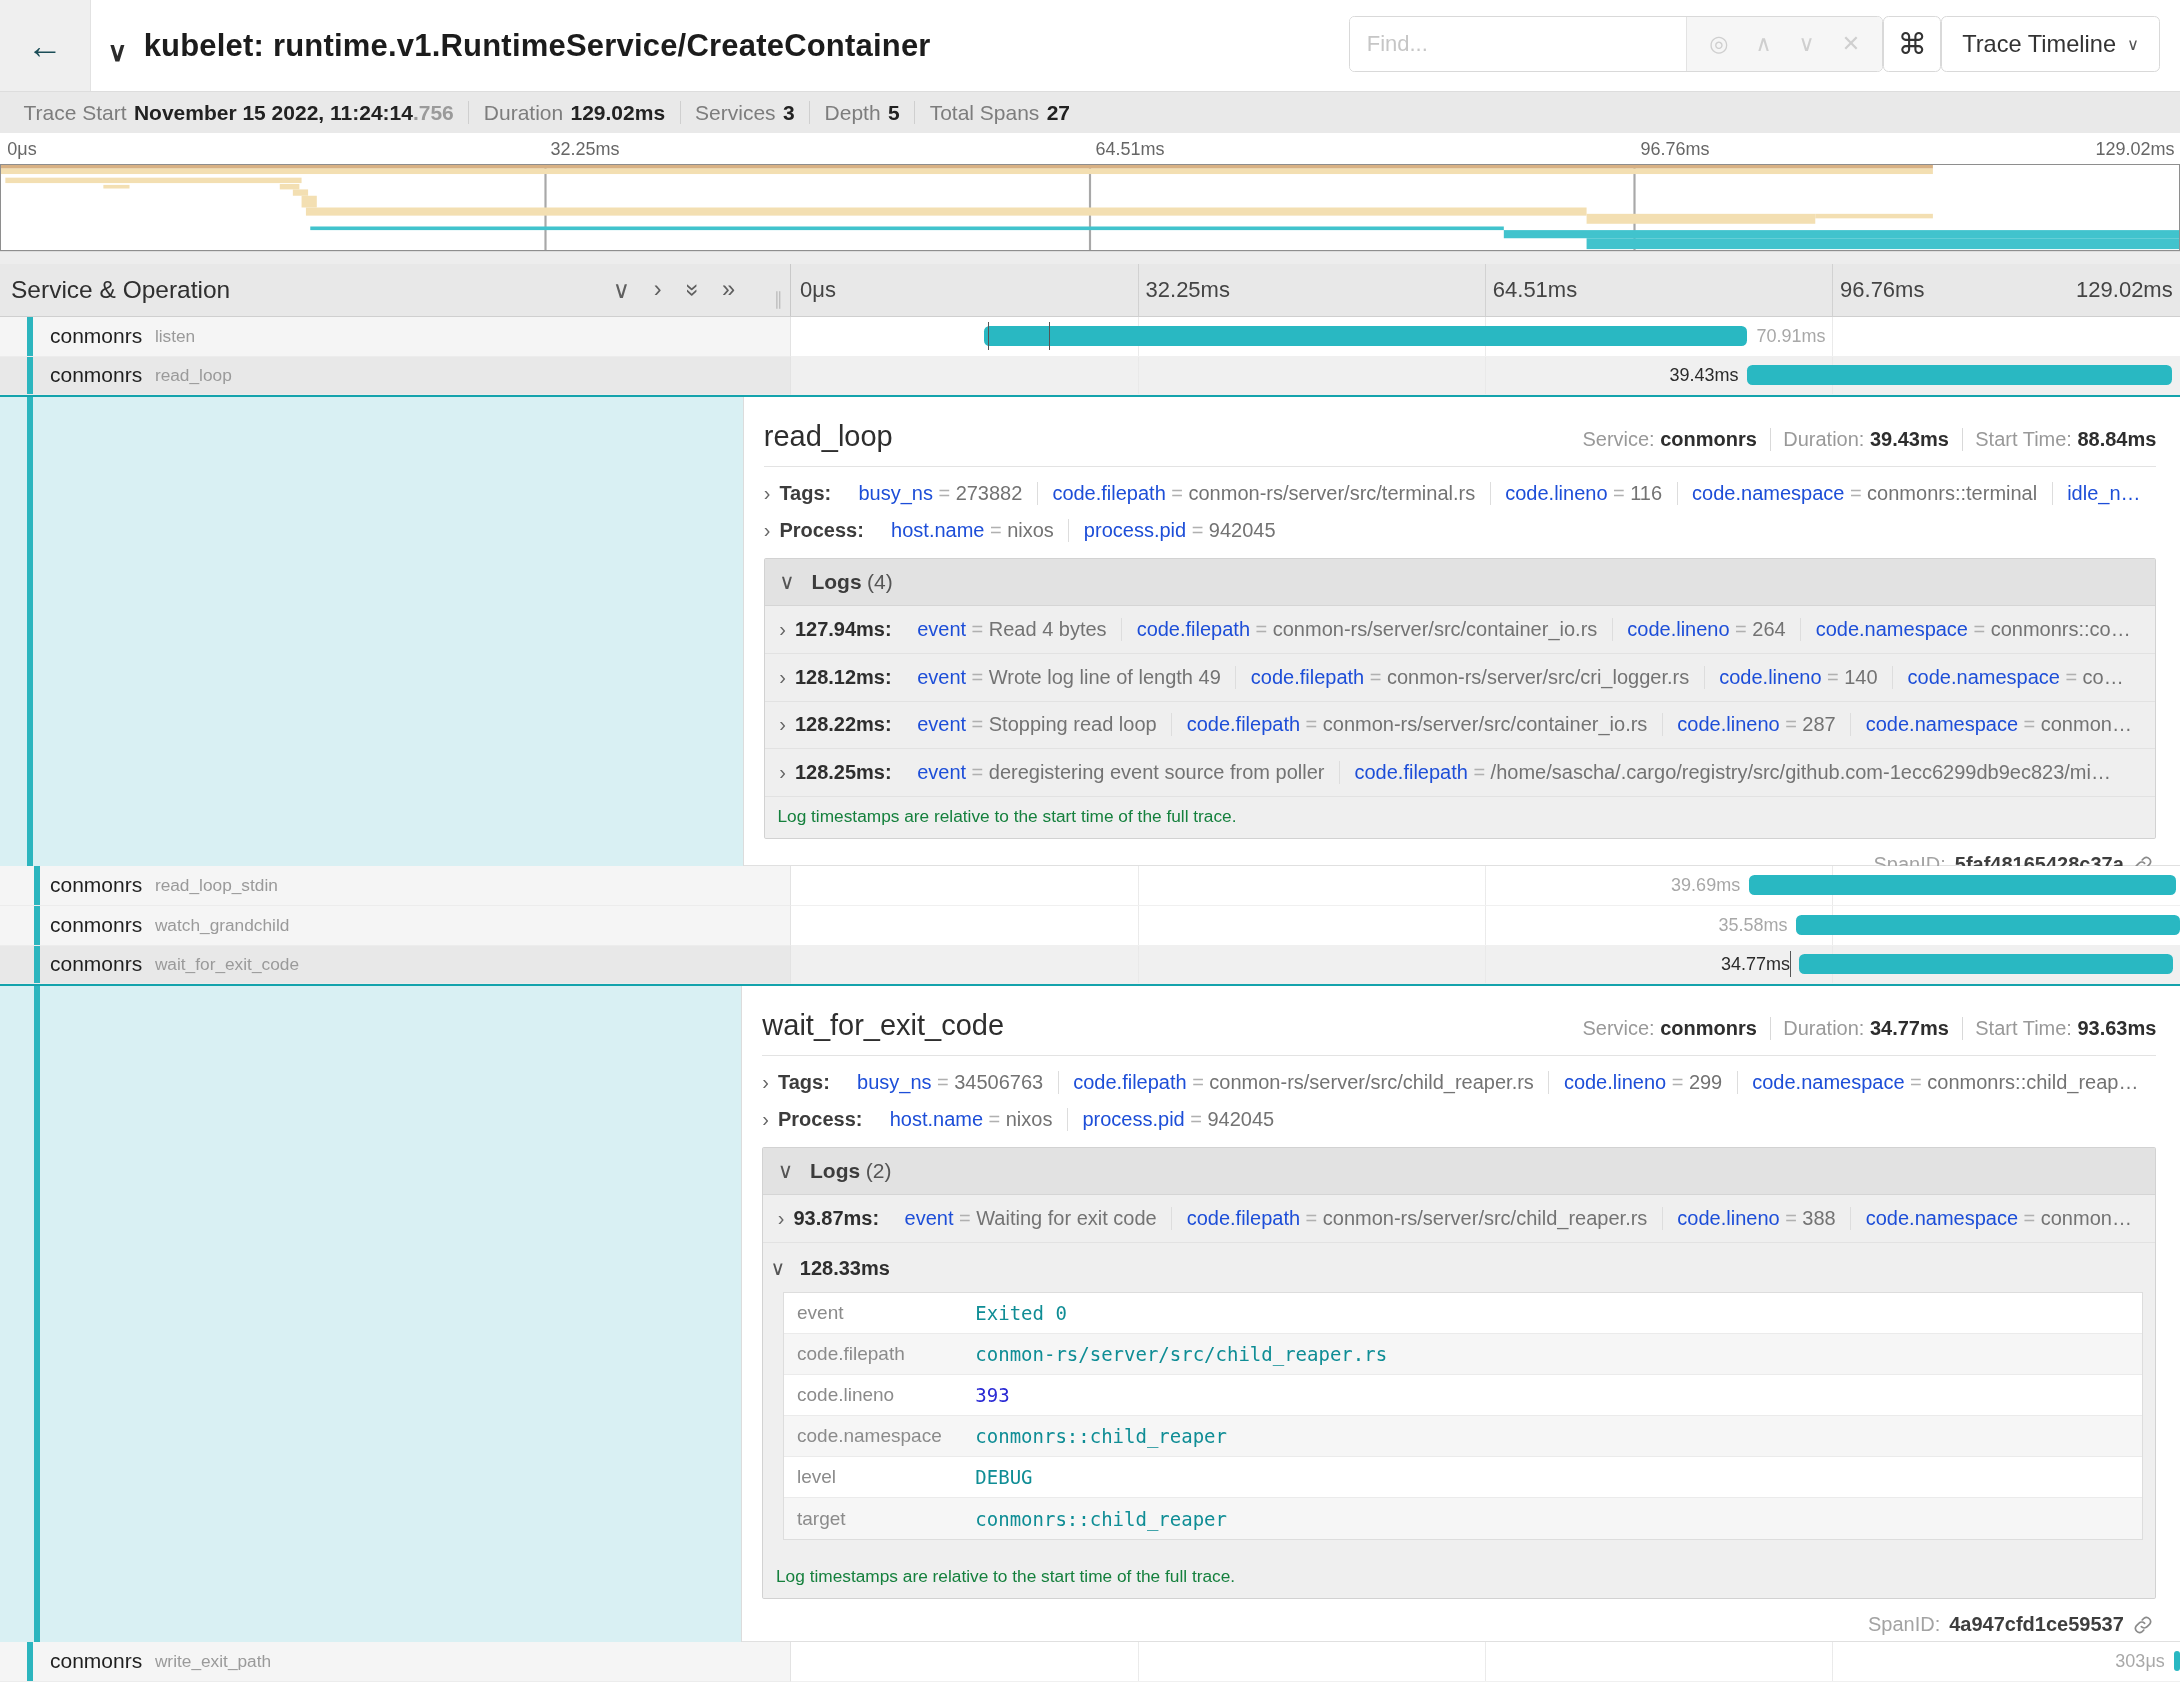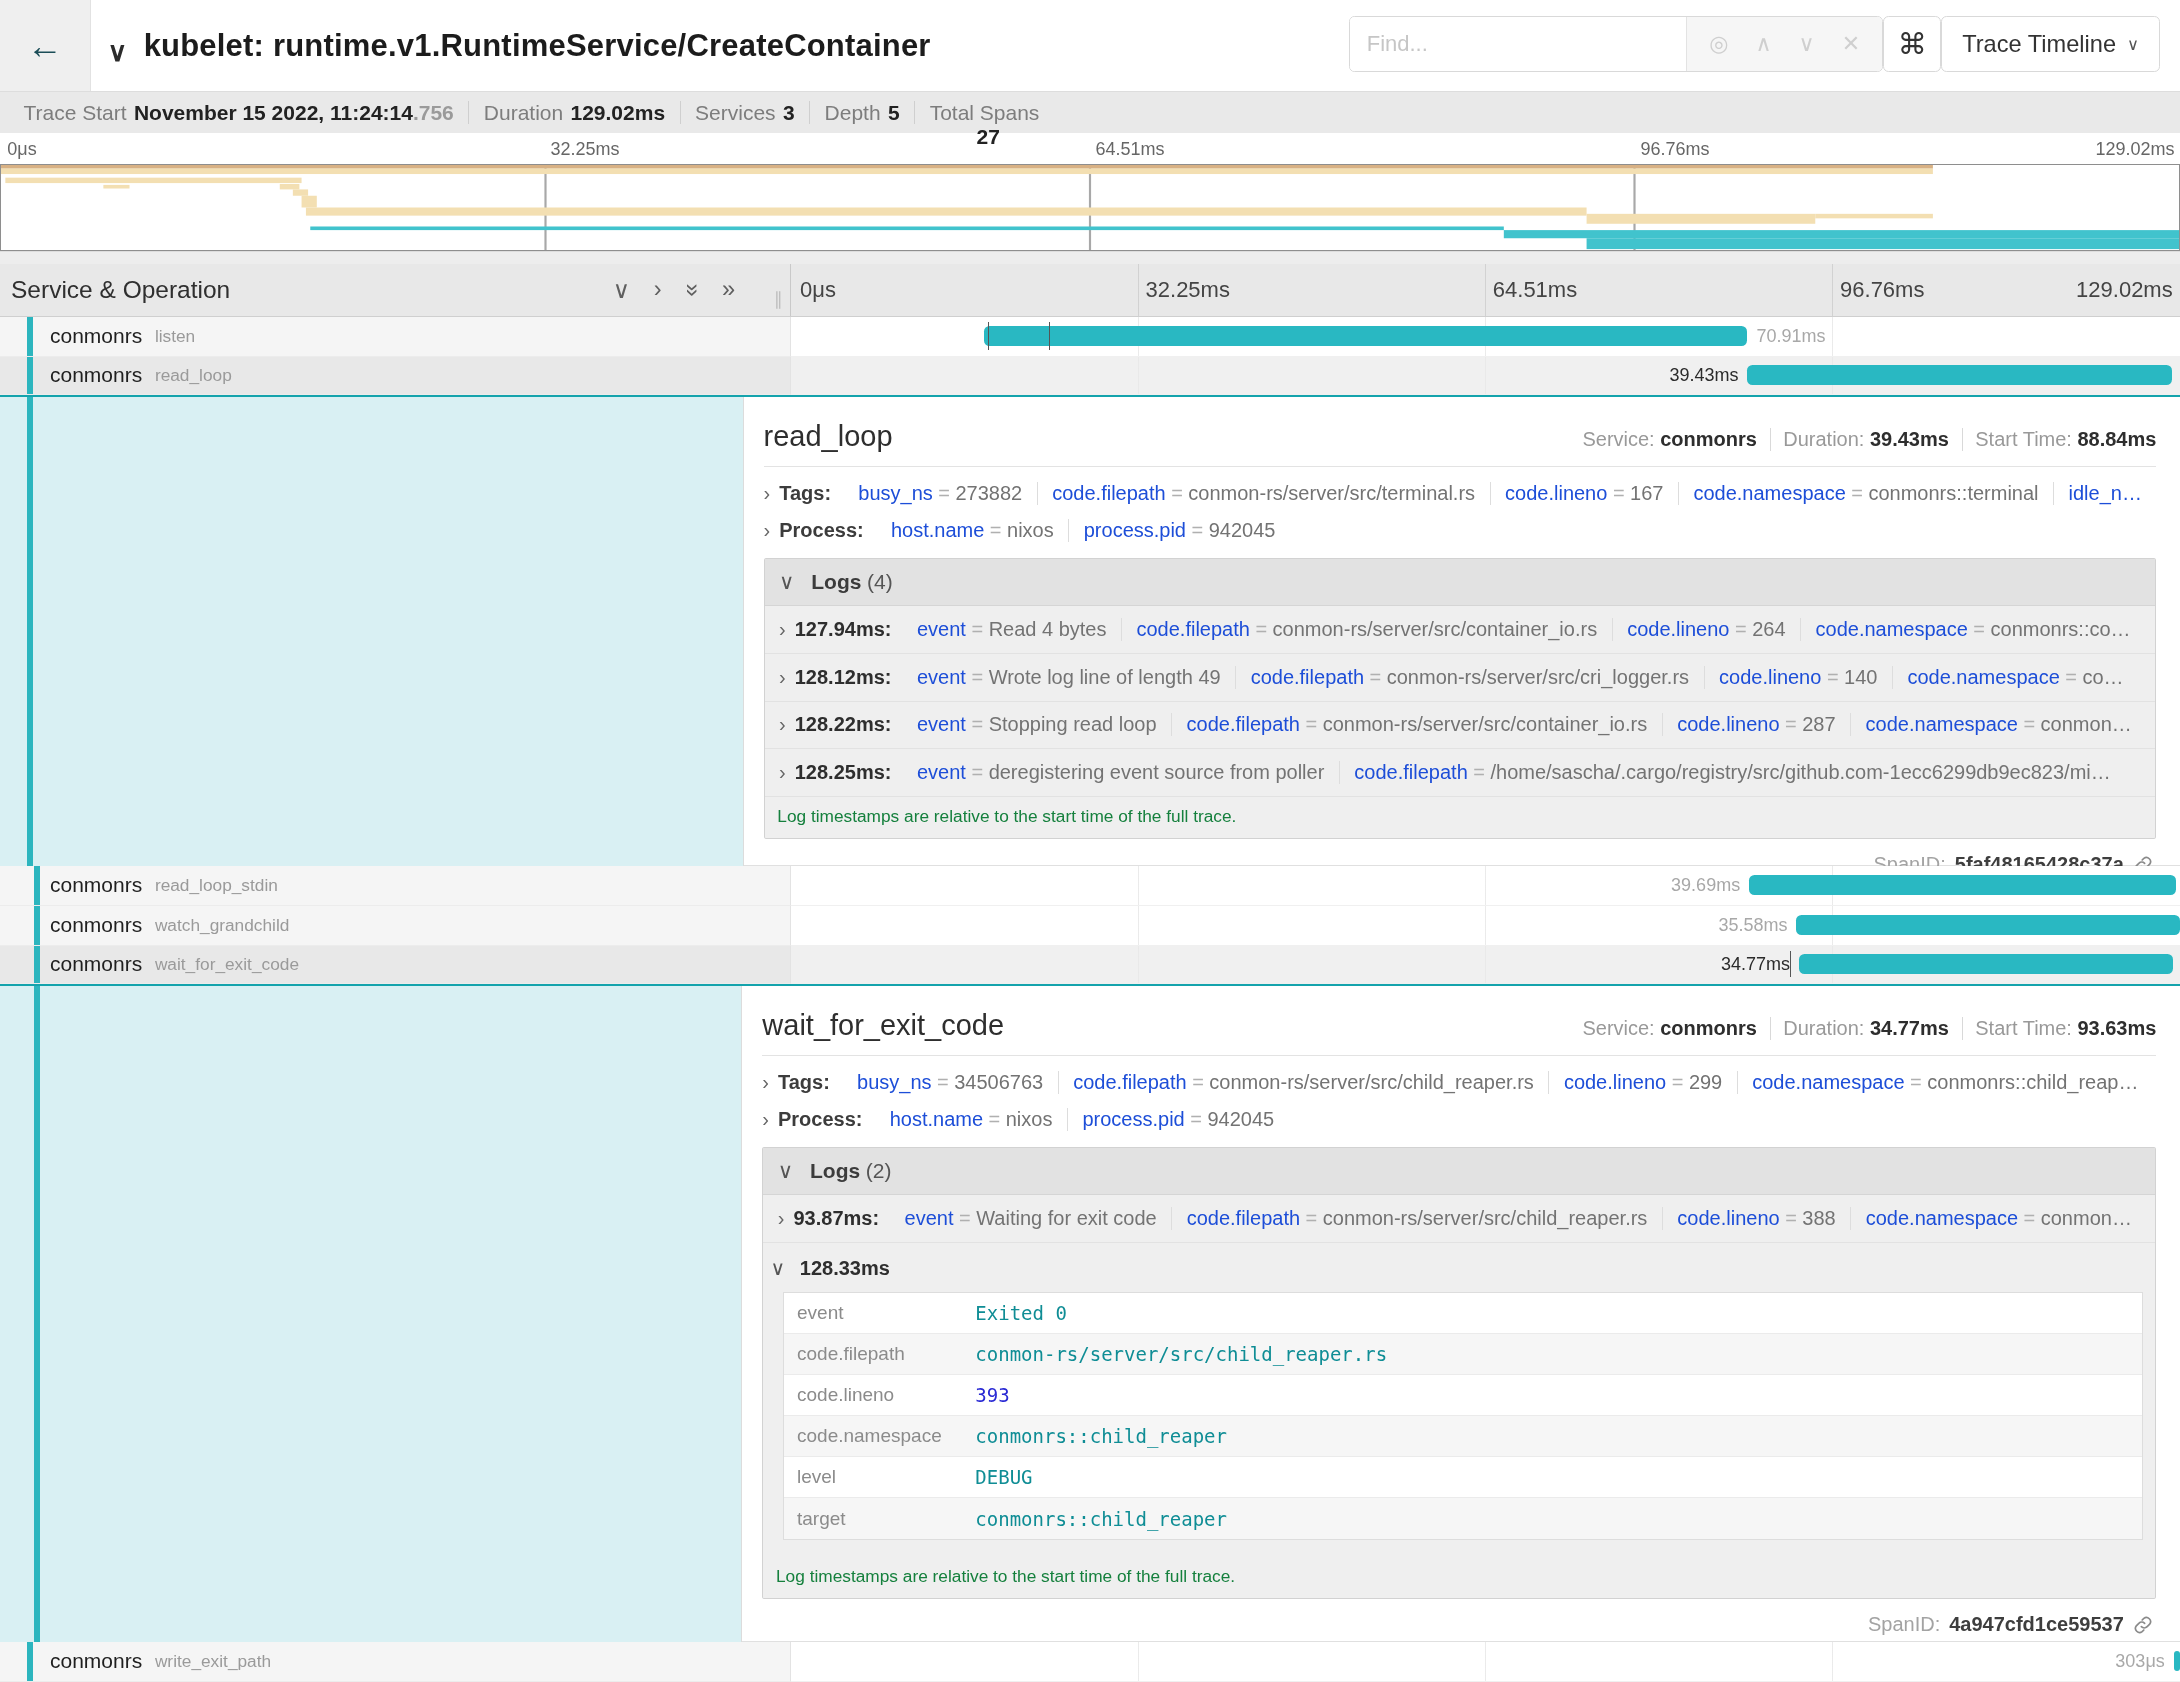--- a/index.html
+++ b/index.html
@@ -22,21 +22,21 @@
   .find-suffix { display:flex; align-items:center; gap:27px; padding:0 22px; background:#f6f6f6; border-left:0.9px solid #e3e3e3; }
   .find-suffix .ic { font-size:22px; color:#cfcfcf; cursor:pointer; }
   .btn { height:56px; background:#fff; border:0.9px solid #d9d9d9; border-radius:5.5px; display:flex; align-items:center; justify-content:center; cursor:pointer; }
   .kbd-btn { width:58px; font-size:29px; color:#333; }
   .view-btn { padding:0 20px; font-size:23.6px; color:#333; gap:11px; }
   .view-btn .caret { font-size:16.4px; color:#555; }
 
   
   .stats-bar { height:42px; background:#e9e9e9; display:flex; align-items:center; padding-left:9px; font-size:21px; border-top:0.9px solid #ddd; }
   .stat { display:flex; align-items:center; padding:0 14.5px; border-right:0.9px solid #cfcfcf; height:23.6px; }
-  .stat:last-child { border-right:none;flex-direction:column; }
+  .stat:last-child { border-right:none; }
   .stat .lbl { color:#7d7d7d; margin-right:7.3px; }
   .stat .val { color:#222; font-weight:700; }
   .stat .muted { color:#9a9a9a; font-weight:700; }
 
   
   .minimap { background:#fff; }
   .mm-ticks { position:relative; height:31px; font-size:18px; color:#666; }
   .mm-ticks span { position:absolute; top:6.4px; }
   .mm-canvas { position:relative; height:87px; border:1.8px solid #8e8e8e; border-left:0.9px solid #8e8e8e; border-right:0.9px solid #8e8e8e; background:#fff; }
   .mm-canvas svg { display:block; width:100%; height:100%; }
@@ -265,21 +265,21 @@
           <span class="m"><span>Duration:</span><b>39.43ms</b></span>
           <span class="m"><span>Start Time:</span><b>88.84ms</b></span>
         </span>
       </div>
 
       <div class="kvline">
         <span class="exp">›</span>
         <span class="kv-title">Tags:</span>
         <span class="kv-item"><span class="k">busy_ns</span><span class="e">=</span><span class="v">273882</span></span>
         <span class="kv-item"><span class="k">code.filepath</span><span class="e">=</span><span class="v">conmon-rs/server/src/terminal.rs</span></span>
-        <span class="kv-item"><span class="k">code.lineno</span><span class="e">=</span><span class="v">167</span></span>
+        <span class="kv-item"><span class="k">code.lineno</span><span class="e">=</span><span class="v">116</span></span>
         <span class="kv-item"><span class="k">code.namespace</span><span class="e">=</span><span class="v">conmonrs::terminal</span></span>
         <span class="kv-item"><span class="k">idle_n…</span></span>
       </div>
 
       <div class="kvline">
         <span class="exp">›</span>
         <span class="kv-title">Process:</span>
         <span class="kv-item"><span class="k">host.name</span><span class="e">=</span><span class="v">nixos</span></span>
         <span class="kv-item"><span class="k">process.pid</span><span class="e">=</span><span class="v">942045</span></span>
       </div>

